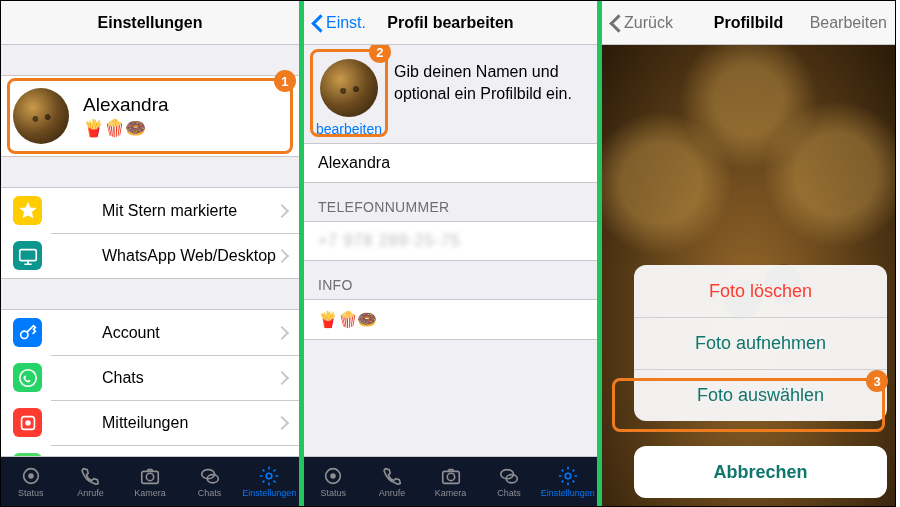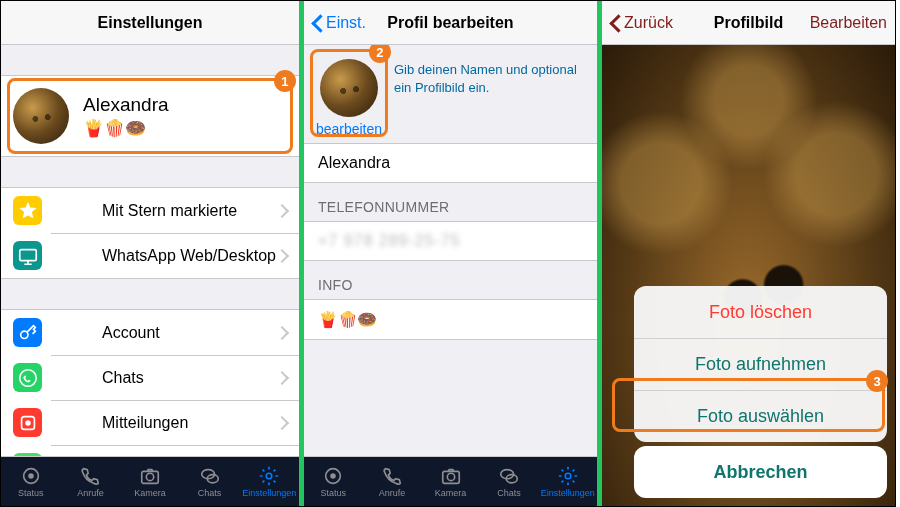--- a/index.html
+++ b/index.html
@@ -39,21 +39,21 @@
   .nav-title { font-size: 16px; font-weight: 600; color: #000; }
   .nav-left, .nav-right {
     position: absolute;
     top: 0; height: 44px;
     display: flex; align-items: center;
     font-size: 16px; color: #007aff;
     padding: 0 8px; gap: 2px;
   }
   .nav-left { left: 0; }
   .nav-right { right: 0; }
-  .nav-left.gray, .nav-right.gray { color: #7f1d1d; justify-content: flex-end; }
+  .nav-left.gray, .nav-right.gray { color: #737373; justify-content: flex-end; }
   .chev-left {
     width: 12px; height: 20px;
     display: inline-block;
     position: relative;
   }
   .chev-left::before {
     content: "";
     position: absolute;
     width: 10px; height: 10px;
     border-left: 3px solid currentColor;
@@ -135,21 +135,21 @@
   .avatar-sm { width: 58px; height: 58px; border-radius: 50%;
     background: radial-gradient(circle at 35% 35%, #c99a4b 0%, #6b4a1e 50%, #2b1c0a 100%);
     position: relative; overflow: hidden; }
   .avatar-sm::after {
     content: "";
     position: absolute; inset: 0;
     background:
       radial-gradient(circle at 40% 55%, rgba(0,0,0,.5) 0 6%, transparent 7%),
       radial-gradient(circle at 62% 52%, rgba(0,0,0,.5) 0 6%, transparent 7%);
   }
-  .hint { font-size: 13px; color: #0369a1; line-height: 1.35; padding-top: 2px; }
+  .hint { font-size: 16px; color: #000000; line-height: 1.35; padding-top: 2px; }
   .tabbar {
     height: 50px; background: #0f172a; border-top: 1px solid #c8c7cc;
     display: flex; justify-content: space-around; align-items: center;
     flex: 0 0 auto;
   }
   .tab { display: flex; flex-direction: column; align-items: center; gap: 1px; color: #8e8e93; font-size: 9px; width: 60px; }
   .tab.active { color: #007aff; }
   .tab .ticon { width: 26px; height: 22px; display: flex; align-items: center; justify-content: center; }
   .callout {
     position: absolute; border: 3px solid #f07b1f; border-radius: 8px;
@@ -174,21 +174,21 @@
   .photo-bg::after {
     content:"";
     position:absolute; inset:0;
     background:
       radial-gradient(circle at 20% 30%, rgba(230,180,90,.35) 0 10%, transparent 18%),
       radial-gradient(circle at 80% 28%, rgba(230,180,90,.35) 0 10%, transparent 18%),
       radial-gradient(circle at 50% 12%, rgba(230,180,90,.35) 0 8%, transparent 16%);
   }
   .sheet-wrap {
     position: absolute; left: 8px; right: 8px; bottom: 8px;
-    display: flex; flex-direction: column; gap: 4px; padding-left: 24px;
+    display: flex; flex-direction: column; gap: 25px; padding-left: 24px;
   }
   .sheet {
     background: rgba(248,248,248,.96);
     border-radius: 12px; overflow: hidden;
   }
   .sheet-btn {
     height: 52px; display: flex; align-items: center; justify-content: center;
     font-size: 18px; color: #0f766e; background: transparent;
     position: relative;
   }

